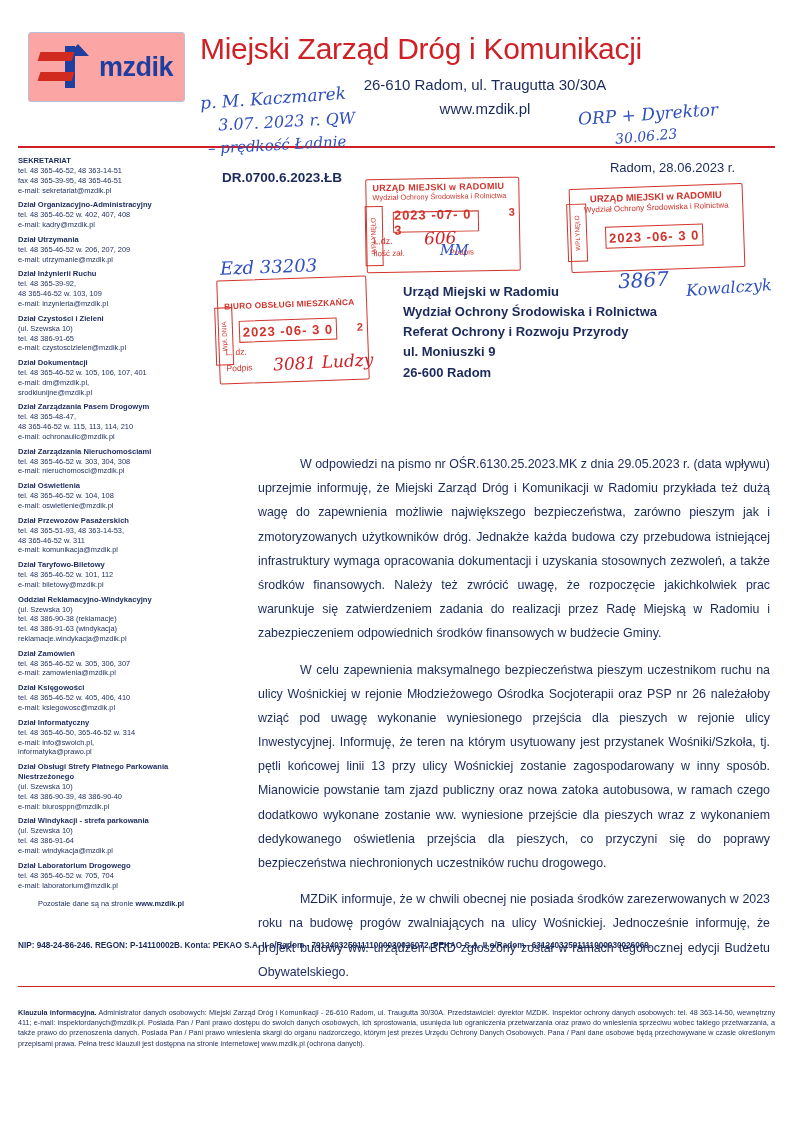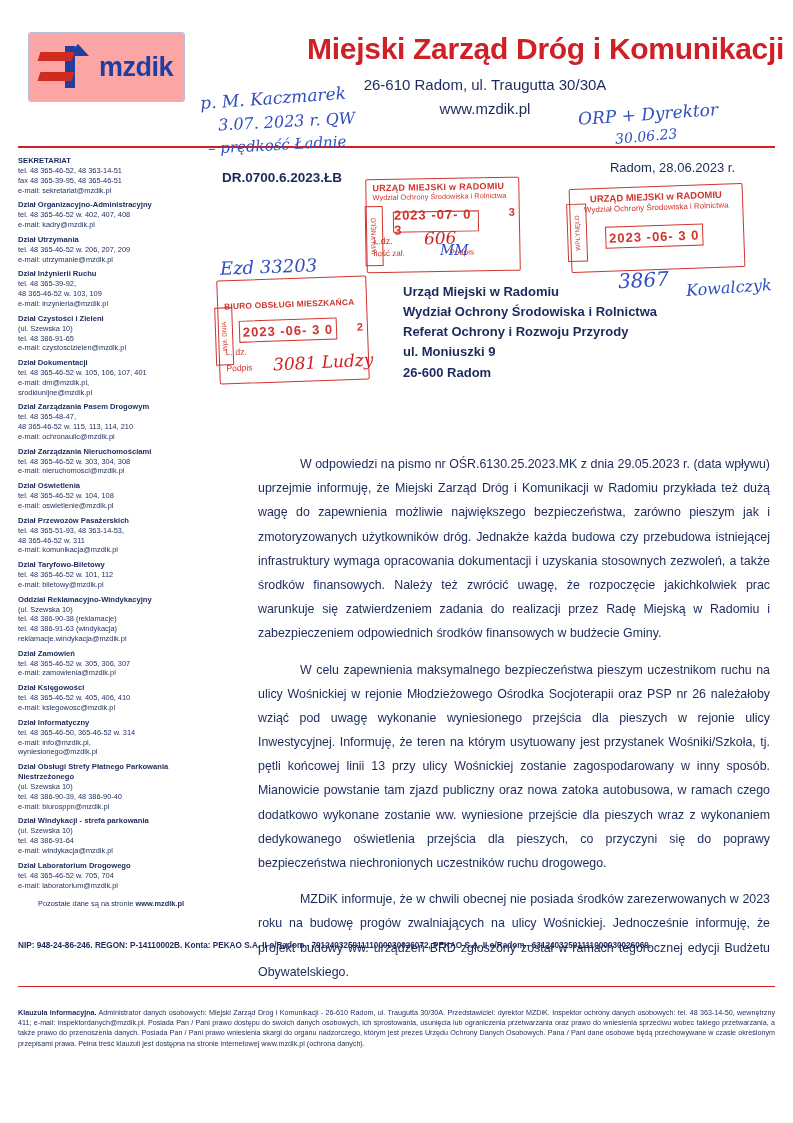--- a/index.html
+++ b/index.html
@@ -26,22 +26,22 @@
   .logo-mark .bar.b2{left:2px;top:28px;width:34px;height:9px;transform:skewX(-18deg);background:#d12b1f;}
   .logo-mark .blue{position:absolute;background:#1f3fa0;}
   .logo-mark .blue.v{left:28px;top:2px;width:10px;height:42px;}
   .logo-mark .blue.arrow{
      left:30px;top:0px;width:0;height:0;border-left:11px solid transparent;
      border-right:11px solid transparent;border-bottom:12px solid #1f3fa0;background:none;
   }
   .logo-text{font-size:27px;font-weight:bold;color:#1f3fa0;margin-left:10px;letter-spacing:-0.5px;}
 
   .org-title{
-    position:absolute;left:214px;top:18px;width:570px;text-align:right;
-    font-size:30px;font-weight:bold;color:#cf2026;letter-spacing:-0.3px;
+    position:absolute;left:200px;top:18px;width:570px;text-align:left;
+    font-size:30px;font-weight:normal;color:#cf2026;letter-spacing:-0.3px;
   }
   .org-addr{
     position:absolute;left:200px;top:62px;width:570px;text-align:center;
     font-size:15px;color:#1b2a5c;
   }
   .org-web{
     position:absolute;left:200px;top:86px;width:570px;text-align:center;
     font-size:15px;color:#1b2a5c;
   }
   .hr-red{position:absolute;left:18px;top:146px;width:757px;height:2px;background:#cf2026;}
@@ -257,22 +257,22 @@
           <div class="line">e-mail: zamowienia@mzdik.pl</div>
         </div>
         <div class="dept">
           <div class="name">Dział Księgowości</div>
           <div class="line">tel. 48 365-46-52 w. 405, 406, 410</div>
           <div class="line">e-mail: ksiegowosc@mzdik.pl</div>
         </div>
         <div class="dept">
           <div class="name">Dział Informatyczny</div>
           <div class="line">tel. 48 365-46-50, 365-46-52 w. 314</div>
-          <div class="line">e-mail: info@mzdik.pl,</div>
-          <div class="line">wyniesionego@mzdik.pl</div>
+          <div class="line">e-mail: info@swoich.pl,</div>
+          <div class="line">informatyka@prawo.pl</div>
         </div>
         <div class="dept">
           <div class="name">Dział Obsługi Strefy Płatnego Parkowania Niestrzeżonego</div>
           <div class="line">(ul. Szewska 10)</div>
           <div class="line">tel. 48 386-90-39, 48 386-90-40</div>
           <div class="line">e-mail: biurosppn@mzdik.pl</div>
         </div>
         <div class="dept">
           <div class="name">Dział Windykacji - strefa parkowania</div>
           <div class="line">(ul. Szewska 10)</div>

